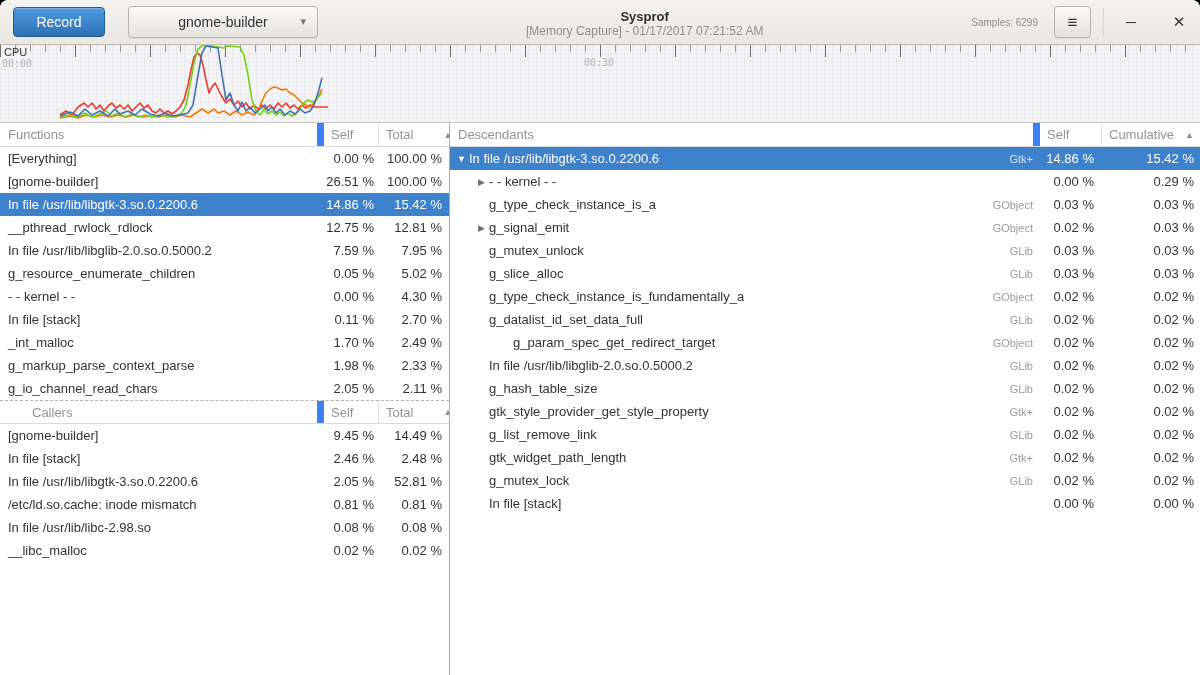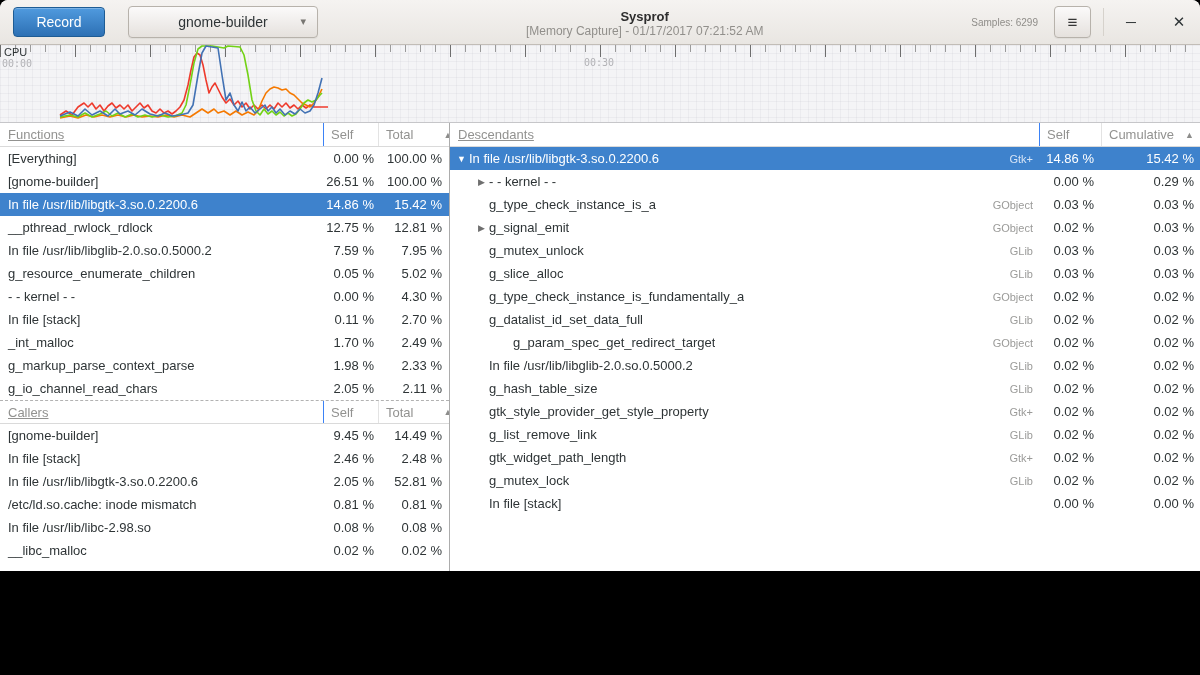--- a/index.html
+++ b/index.html
@@ -1,17 +1,17 @@
 <!DOCTYPE html>
 <html style="--sel: #3e82cc;"><head>
 <meta charset="utf-8">
 <style>
   html,body{margin:0;padding:0;background:#000;}
   body{width:1200px;height:675px;font-family:"Liberation Sans",sans-serif;-webkit-font-smoothing:antialiased;}
-  .window{width:1200px;height:571px;background:#fff;border-radius:8px 8px 0 0;overflow:hidden;position:relative;}
+  .window{width:1200px;height:675px;background:#fff;border-radius:8px 8px 0 0;overflow:hidden;position:relative;}
 
   
   .headerbar{height:45px;box-sizing:border-box;display:flex;align-items:center;
     background:linear-gradient(#f5f3f1,#e9e6e2);border-bottom:1px solid #c2bdb7;
     border-radius:8px 8px 0 0;padding:0 4px;}
   .hb-left{display:flex;align-items:center;}
   .hb-center{flex:1;text-align:center;min-width:0;}
   .hb-right{display:flex;align-items:center;}
   .record-btn{width:92px;height:30px;margin-left:9px;border:1px solid #1e5c94;border-radius:4px;
     background:linear-gradient(#509ade,#2d70b4);color:#fff;font-size:14px;font-family:inherit;
@@ -39,23 +39,23 @@
   .graph svg{position:absolute;left:0;top:0;}
 
   
   .main{position:relative;height:553px;background:#fff;}
   .pane-divider{position:absolute;left:449px;top:0;bottom:0;width:1px;background:#acacac;}
   .left-pane{position:absolute;left:0;top:0;width:449px;bottom:0;overflow:hidden;}
   .right-pane{position:absolute;left:450px;right:0;top:0;bottom:0;overflow:hidden;}
 
   .thead{height:24px;box-sizing:border-box;display:flex;align-items:center;background:#fff;
     border-bottom:1px solid #dadada;color:#929290;font-size:13px;}
-  .thead.dashed-top{border-top:1px dashed #b2b2b2;}
+  .thead.dashed-top{border-top:1px dashed #b2b2b2;padding-left:24px;}
   .th{box-sizing:border-box;height:100%;display:flex;align-items:center;}
-  .th-name{flex:1;padding-left:8px;border-right:1px solid #3b82f6;min-width:0;text-decoration:underline;}
+  .th-name{flex:1;padding-left:8px;border-right:7px solid #3b82f6;min-width:0;}
   .th-mid{border-right:1px solid #e3e3e3;padding-left:7px;}
   .th-last{padding:0 7px;justify-content:space-between;}
   .sort-arrow{font-size:9px;color:#8d8d8b;margin-left:6px;}
 
   .row{height:23px;display:flex;align-items:center;font-size:13px;color:#2e3436;}
   .row.sel{background:var(--sel,#3e82cc);color:#fff;}
   .cell{box-sizing:border-box;white-space:nowrap;overflow:hidden;}
   .c-name{flex:1;padding-left:8px;min-width:0;}
   .c-num{text-align:right;}
   .lt-self{width:55px;padding-right:5px;}

